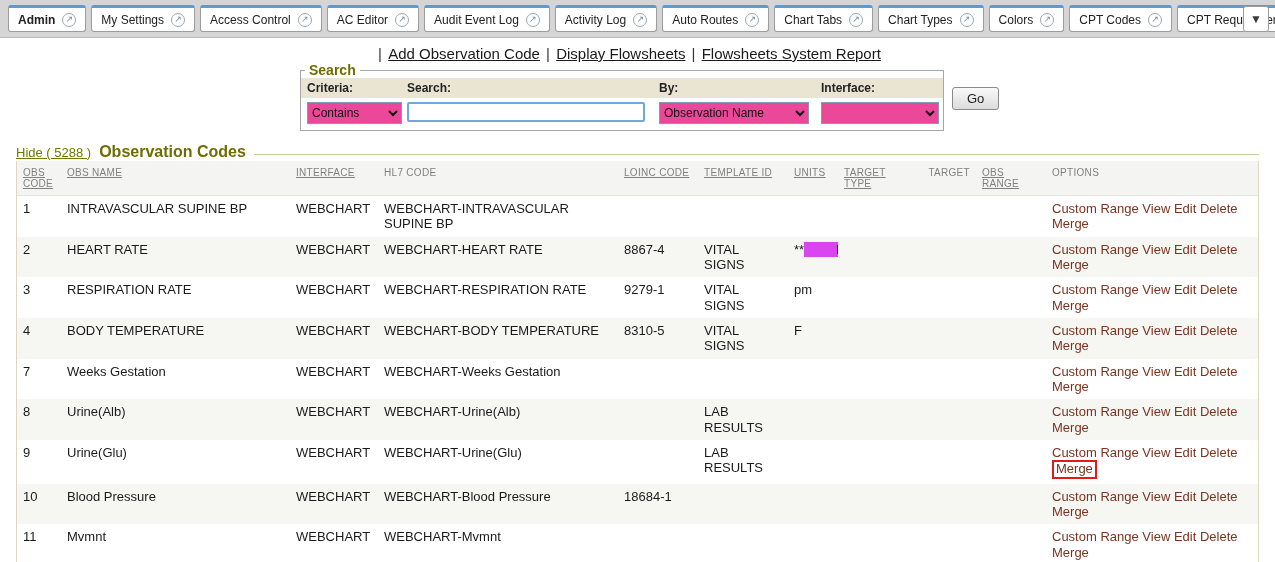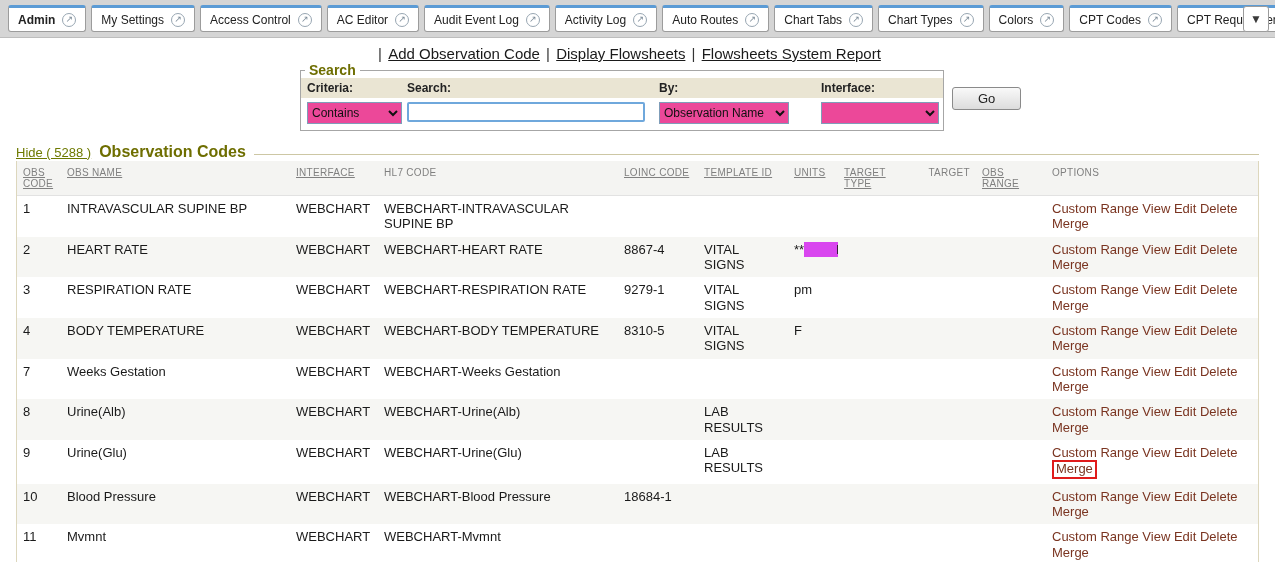--- a/index.html
+++ b/index.html
@@ -41,25 +41,25 @@
   
   .search-wrap { display:flex; align-items:flex-start; margin:0 0 0 300px; }
   fieldset.search-box { border:1px solid #a6a6a6; padding:0 0 6px 0; margin:0; }
   fieldset.search-box legend { color:#6e6e00; font-weight:bold; font-size:14px; margin-left:4px; padding:0 4px; }
   .search-grid { display:grid; grid-template-columns:100px 252px 162px 128px; }
   .search-grid.labels { background:#eae5d3; font-weight:bold; font-size:12px; color:#222; }
   .search-grid.labels > div { padding:3px 6px; }
   .search-grid.controls > div { padding:4px 6px 0 6px; }
   select { font-size:12px; height:22px; border:1px solid #7f9db9; background:#ec4899; color:#111; }
   .criteria-select { width:95px; }
-  .by-select { width:130px; }
+  .by-select { width:150px; }
   .interface-select { width:118px; }
   .search-input { width:238px; height:20px; border:2px solid #6fa8dc; border-radius:2px; font-size:13px; padding:0 3px; }
   .go-button {
-    margin:25px 0 0 8px; font-size:13px; padding:3px 25px; color:#222;
+    margin:25px 0 0 8px; font-size:13px; padding:3px 14px; color:#222;
     background:linear-gradient(#f9f9f9,#dcdcdc); border:1px solid #8a8a8a; border-radius:3px; cursor:pointer;
   }
 
   
   .obs-section { margin:12px 16px 0 16px; }
   .obs-header { display:flex; align-items:center; gap:8px; }
   .hide-link { color:#6e7a00; font-size:13px; text-decoration:underline; cursor:pointer; white-space:nowrap; }
   .obs-title { color:#6e6e00; font-size:16px; font-weight:bold; margin:0; white-space:nowrap; }
   .header-rule { flex:1; border-top:1px solid #cdc7a4; margin-top:4px; }
   .obs-body { border:1px solid #ddd7bd; border-top:none; }

